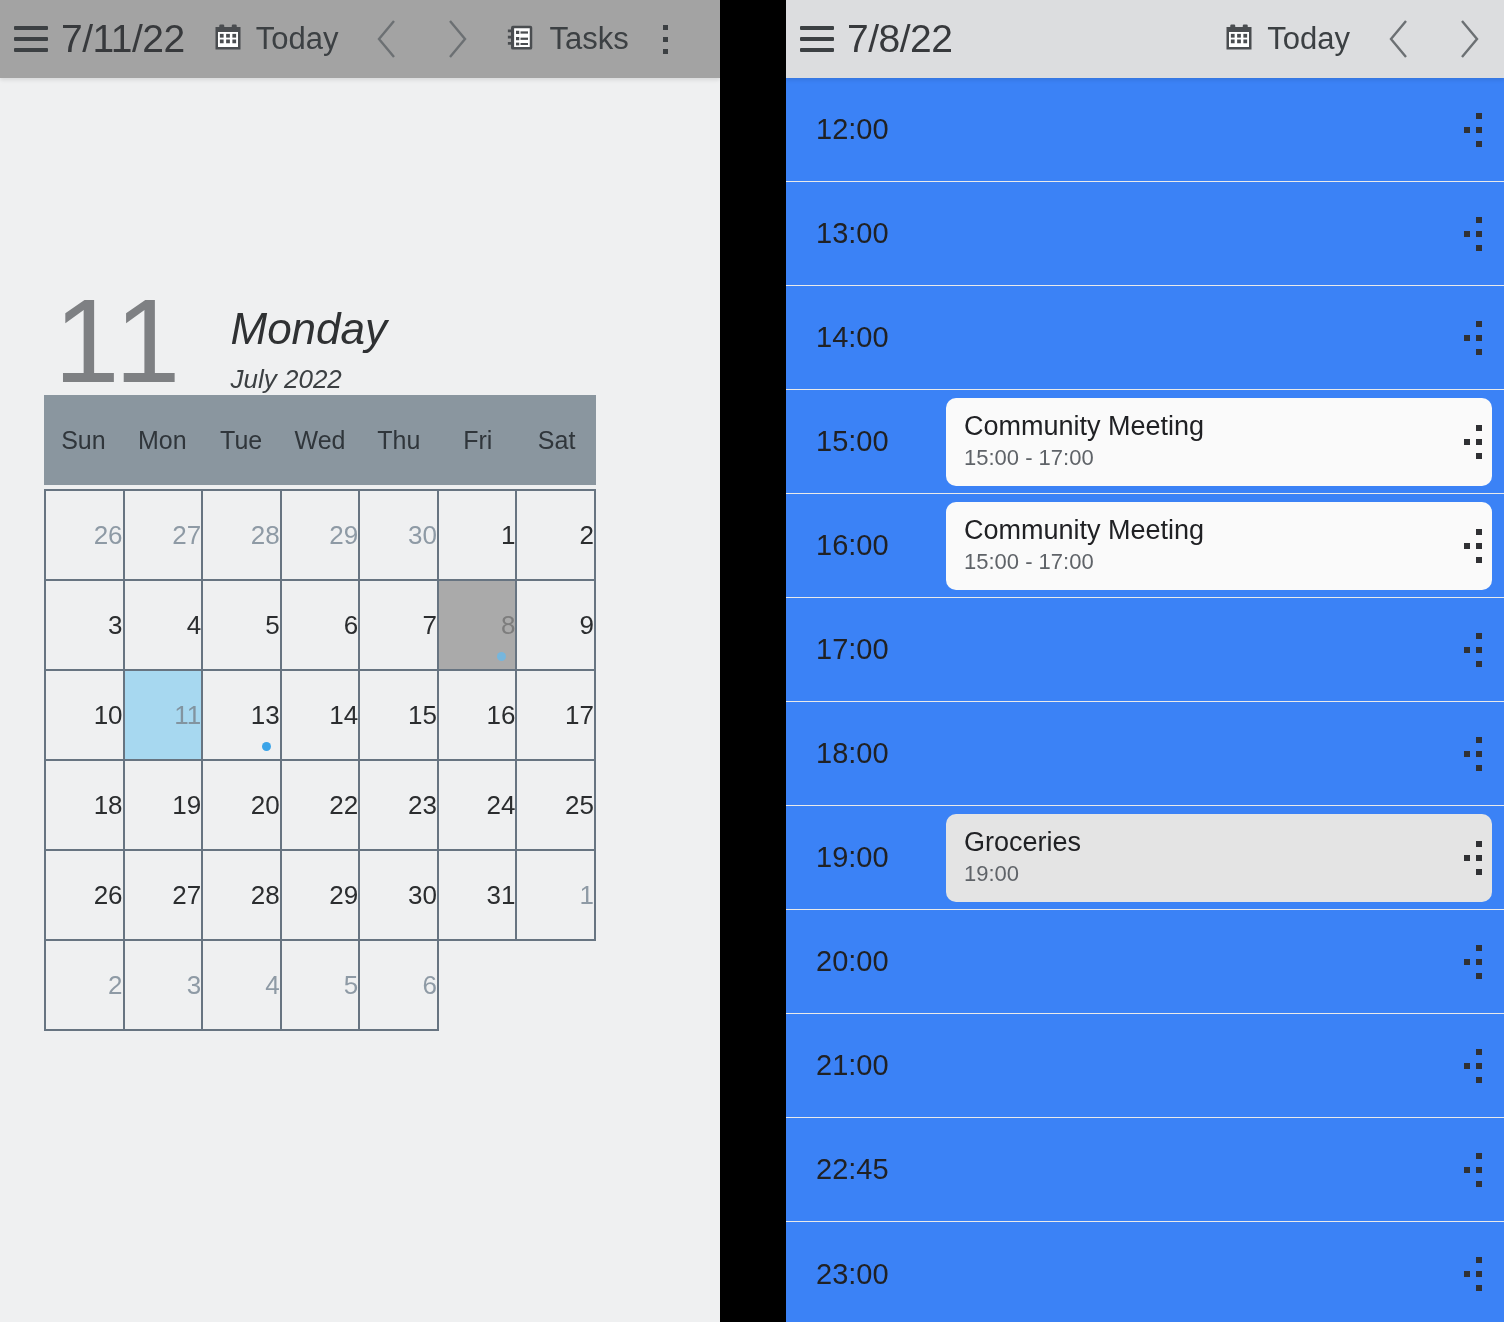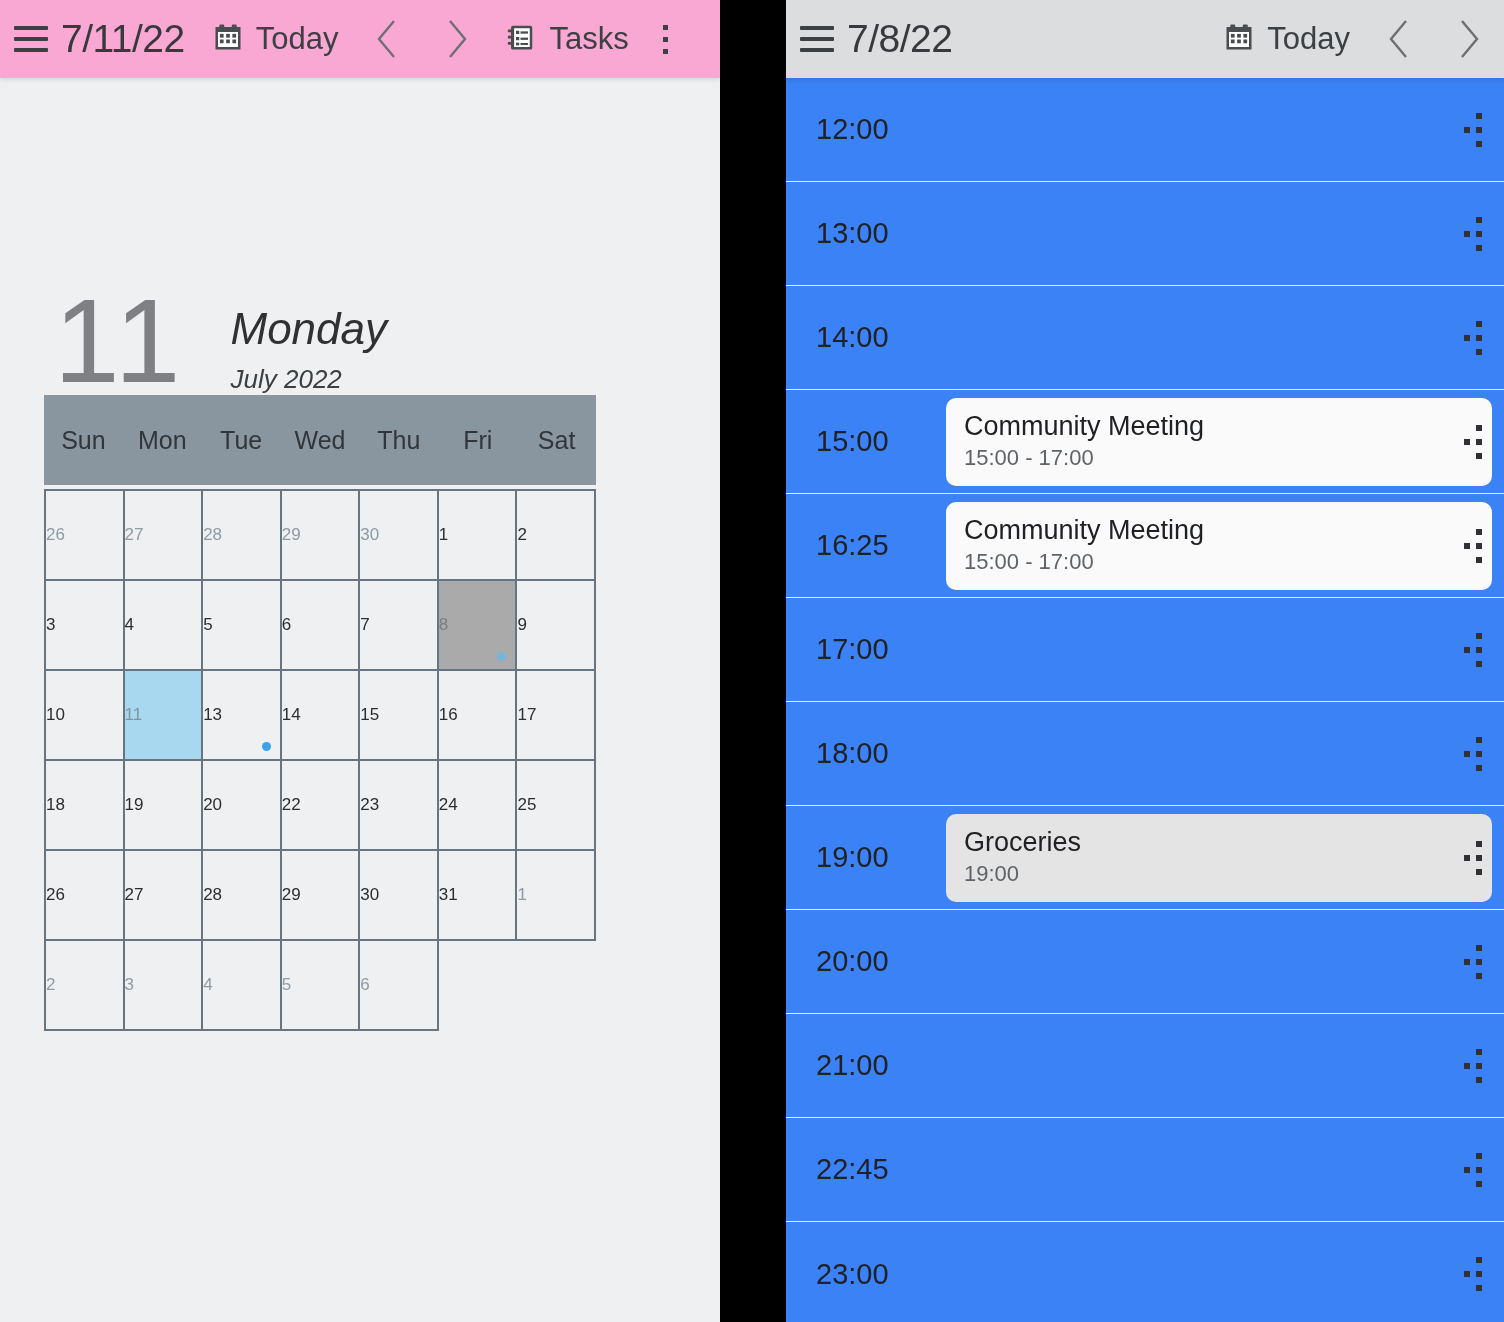--- a/index.html
+++ b/index.html
@@ -13,21 +13,21 @@
 
   
   .left-panel {
     width: 720px; height: 1322px;
     background: #eff0f1;
     position: relative;
     overflow: hidden;
   }
   .toolbar {
     height: 78px;
-    background: #f9a8d4;
+    background: #a3a3a3;
     display: flex;
     align-items: center;
     position: relative;
     box-shadow: 0 2px 4px rgba(0,0,0,0.10);
     z-index: 5;
   }
   .tb-btn {
     display: flex; align-items: center; gap: 13px;
     height: 78px; padding: 0 14px;
     color: #3c4043;
@@ -90,23 +90,23 @@
     display: grid; grid-template-columns: repeat(7, 1fr);
     border-left: 2px solid #677481;
     border-top: 2px solid #677481;
     margin-top: 4px;
   }
   .cell {
     height: 90px;
     border-right: 2px solid #677481;
     border-bottom: 2px solid #677481;
     background: #eff0f1;
-    display: flex; align-items: center; justify-content: flex-start;
+    display: flex; align-items: center; justify-content: flex-end;
     position: relative;
-    font-size: 17px; color: #2b2d2f;
+    font-size: 26px; color: #2b2d2f;
     cursor: pointer;
   }
   .cell.other { color: #8e9aa5; }
   .cell.selected { background: #aaaaaa; color: #7d7d7d; }
   .cell.today { background: #a7d8f0; color: #8294a0; }
   .cell .dot {
     position: absolute; right: 9px; bottom: 8px;
     width: 9px; height: 9px; border-radius: 50%;
     background: #3ba4e8;
   }
@@ -483,21 +483,21 @@
             </div>
           </div>
           <div class="handle">
             <i class="r1"></i>
             <i class="r2"></i>
             <i class="r3"></i>
             <i class="l1"></i>
           </div>
         </div>
         <div class="hour-row">
-          <div class="hour-label">16:25</div>
+          <div class="hour-label">16:00</div>
           <div class="ev-area">
             <div class="event light">
               <div class="event-title">Community Meeting</div>
               <div class="event-time">15:00 - 17:00</div>
             </div>
           </div>
           <div class="handle">
             <i class="r1"></i>
             <i class="r2"></i>
             <i class="r3"></i>

